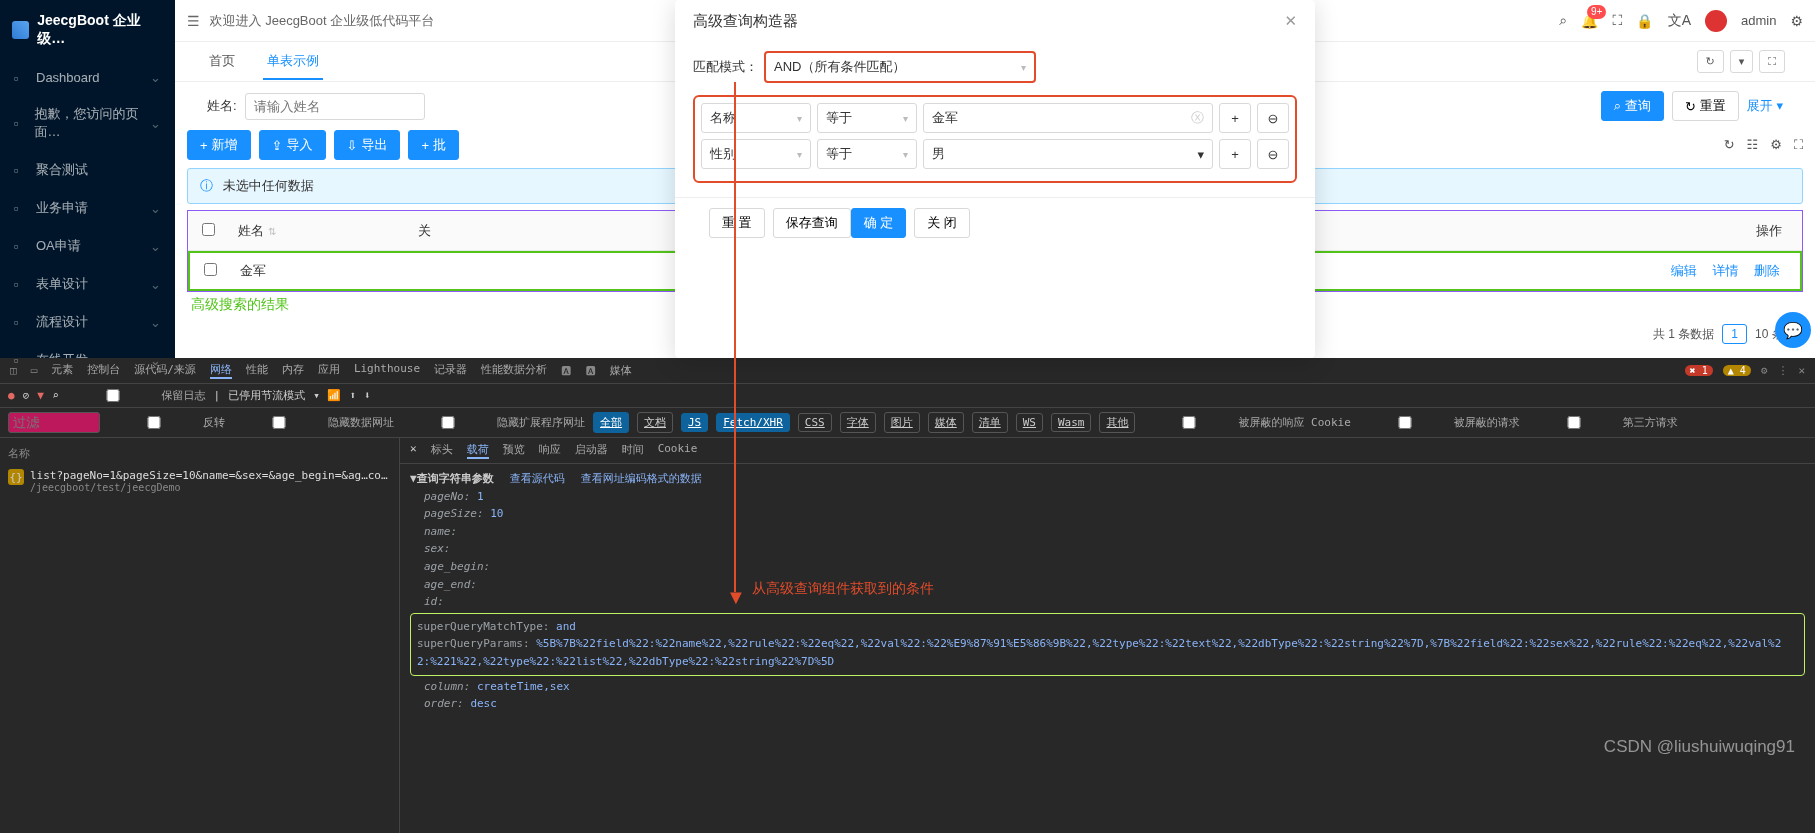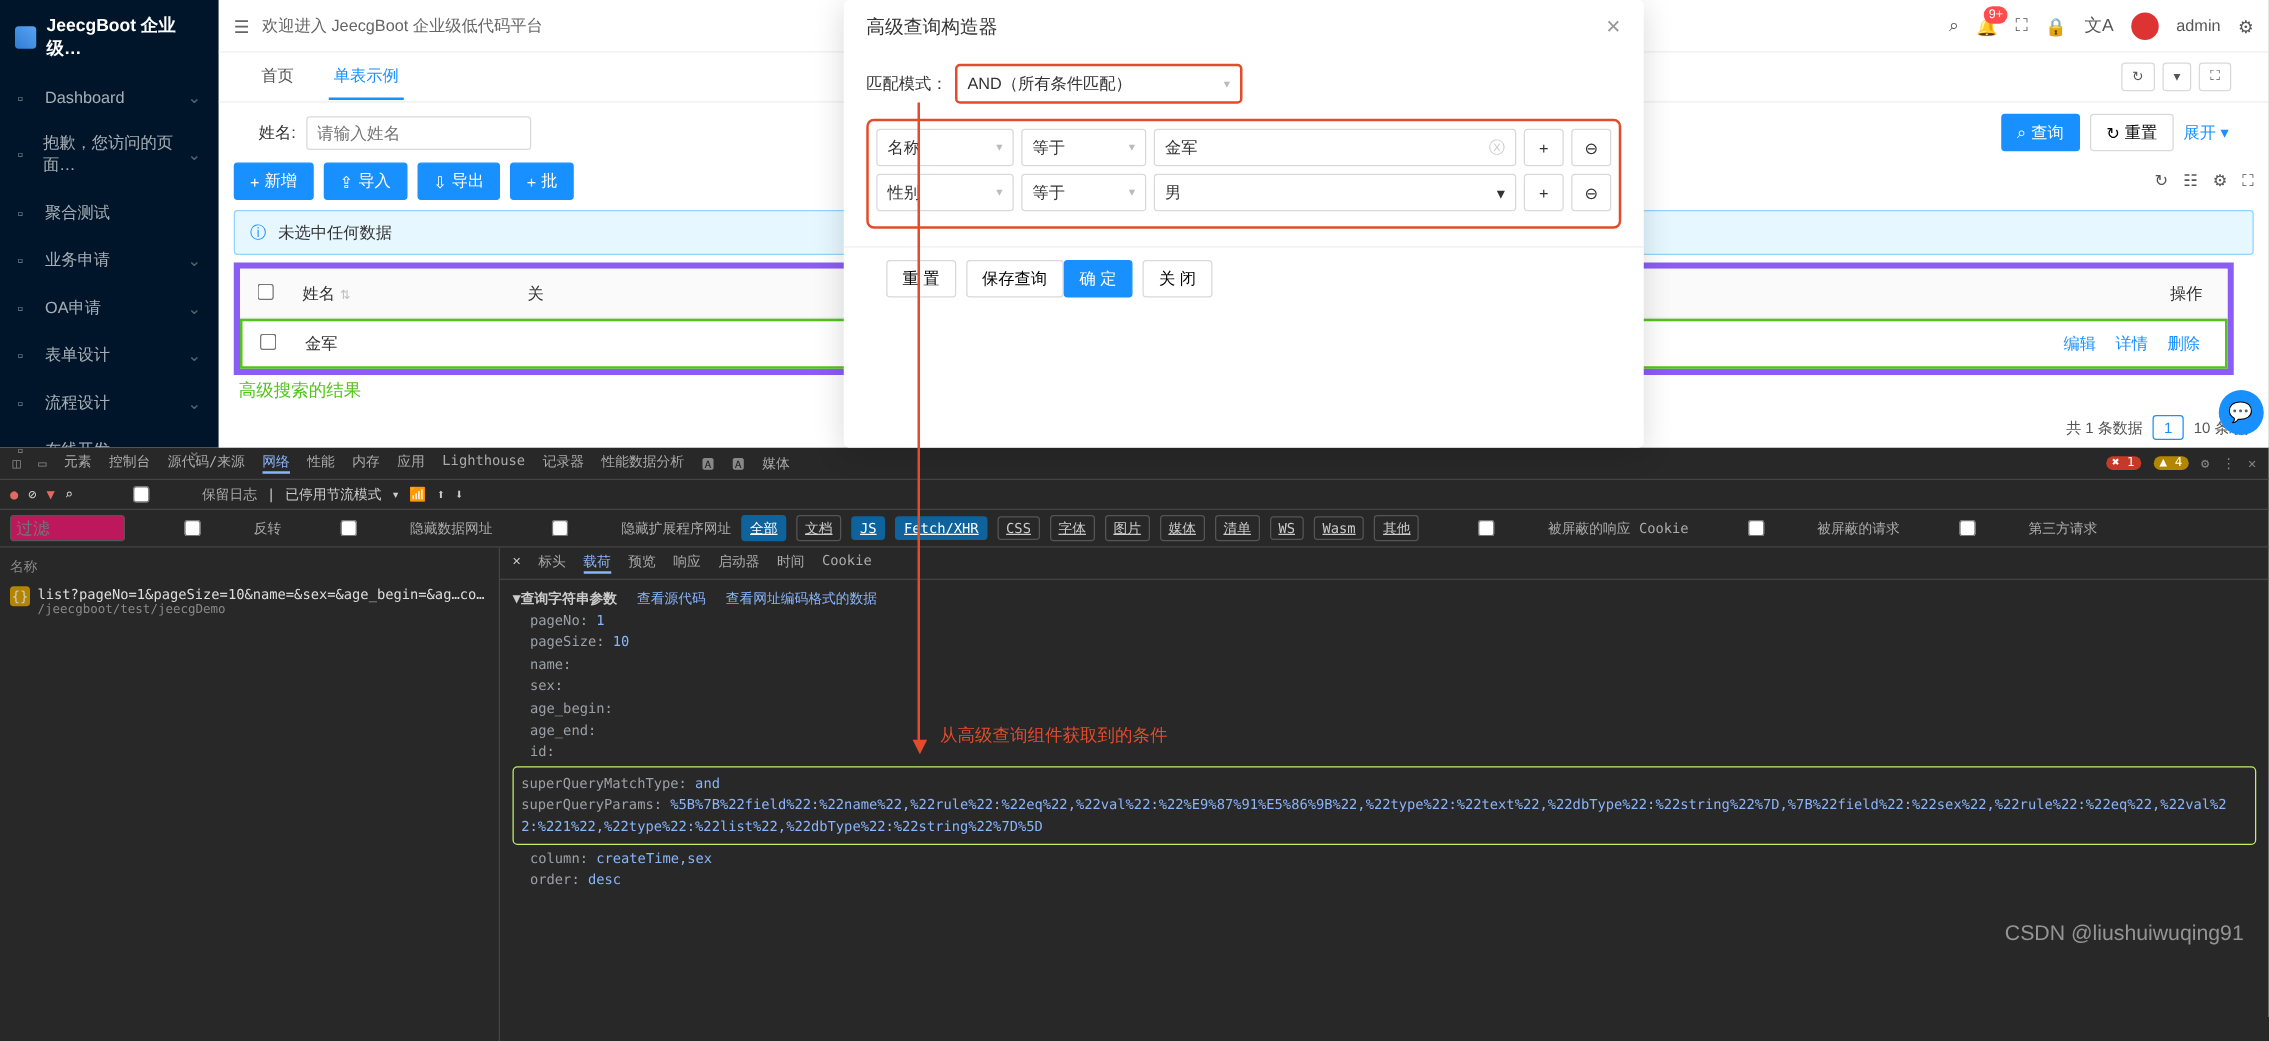--- a/index.html
+++ b/index.html
@@ -29,21 +29,21 @@
 .search-row { display: flex; align-items: center; height: 48px; padding: 0 32px; gap: 8px; }
 .search-row .lbl { color: #333; }
 .search-row input { border: 1px solid #d9d9d9; border-radius: 3px; padding: 5px 8px; width: 180px; }
 .btn { border-radius: 3px; padding: 5px 12px; cursor: pointer; border: 1px solid #d9d9d9; background: #fff; display: inline-flex; align-items: center; gap: 4px; font-size: 13px; }
 .btn.primary { background: #1890ff; border-color: #1890ff; color: #fff; }
 .toolbar-row { display: flex; align-items: center; padding: 0 12px 8px 12px; gap: 8px; }
 .right-tools { margin-left: auto; display: flex; gap: 12px; color: #555; }
 .right-tools span { cursor: pointer; }
 .info-bar { background: #e6f7ff; border: 1px solid #91d5ff; color: #333; padding: 8px 12px; margin: 0 12px; border-radius: 3px; font-size: 13px; }
 .info-bar .info-icon { color: #1890ff; margin-right: 6px; }
-.table { margin: 6px 28px 0 12px; border: 5px solid #8b5cf6; }
+.table { margin: 6px 12px 0 12px; border: 1px solid #8b5cf6; }
 .table-head, .table-row { display: flex; align-items: center; height: 40px; border-bottom: 1px solid #e8e8e8; }
 .table-head { background: #fafafa; font-weight: 500; }
 .th, .td { padding: 0 10px; overflow: hidden; text-overflow: ellipsis; white-space: nowrap; }
 .col-check { width: 40px; text-align: center; }
 .col-name { width: 180px; }
 .col-link { width: 650px; }
 .col-email { width: 140px; text-align: center; }
 .col-profile { width: 100px; text-align: center; }
 .col-ops { flex: 1; text-align: right; padding-right: 20px; }
 .col-ops a { color: #1890ff; margin-left: 12px; cursor: pointer; }
@@ -98,21 +98,21 @@
 .dt-req-item .txt { overflow: hidden; }
 .dt-req-item .line1 { white-space: nowrap; overflow: hidden; text-overflow: ellipsis; color: #ddd; }
 .dt-req-item .line2 { color: #888; font-size: 10px; }
 .dt-detail { flex: 1; display: flex; flex-direction: column; overflow: hidden; }
 .dt-detail-tabs { display: flex; gap: 14px; padding: 4px 10px; border-bottom: 1px solid #444; }
 .dt-detail-tabs .dtab { color: #aaa; cursor: pointer; }
 .dt-detail-tabs .dtab.active { color: #8ab4f8; border-bottom: 2px solid #8ab4f8; }
 .dt-payload { padding: 6px 10px; overflow: auto; flex: 1; line-height: 1.6; position: relative; }
 .dt-payload .section-row { display: flex; gap: 16px; }
 .kv { white-space: nowrap; }
-.kv .k { color: #9aa0a6; }
+.kv .k { color: #9aa0a6; font-style: italic; }
 .kv .v { color: #e8eaed; }
 .kv .v.blue { color: #8ab4f8; }
 .highlighted-box { border: 1px solid #bef264; border-radius: 4px; padding: 4px 6px; margin: 2px 0; word-break: break-all; white-space: normal; }
 .watermark { position: fixed; right: 20px; bottom: 76px; color: rgba(220,220,220,0.6); font-size: 17px; pointer-events: none; }
 .sort-icon { color: #bfbfbf; font-size: 10px; margin-left: 4px; }
 </style>
 </head>
 <body>
 
 <div class="app">
@@ -272,21 +272,21 @@
 
       <div class="modal-mask">
         <div class="modal">
           <div class="modal-header">
             <span>高级查询构造器</span>
             <span style="color:#999;cursor:pointer">✕</span>
           </div>
           <div class="modal-body">
             <div class="match-row">
               <span>匹配模式：</span>
-              <div class="select sel" style="width:230px">
+              <div class="select sel" style="width:272px">
                 <span>AND（所有条件匹配）</span>
                   <span class="arrow">▾</span>
               </div>
             </div>
             <div class="cond-group" id="cond-group">
                 <div class="cond-row">
     <div class="select field">
                     <span>名称</span>
                     <span class="arrow">▾</span>
                   </div>

